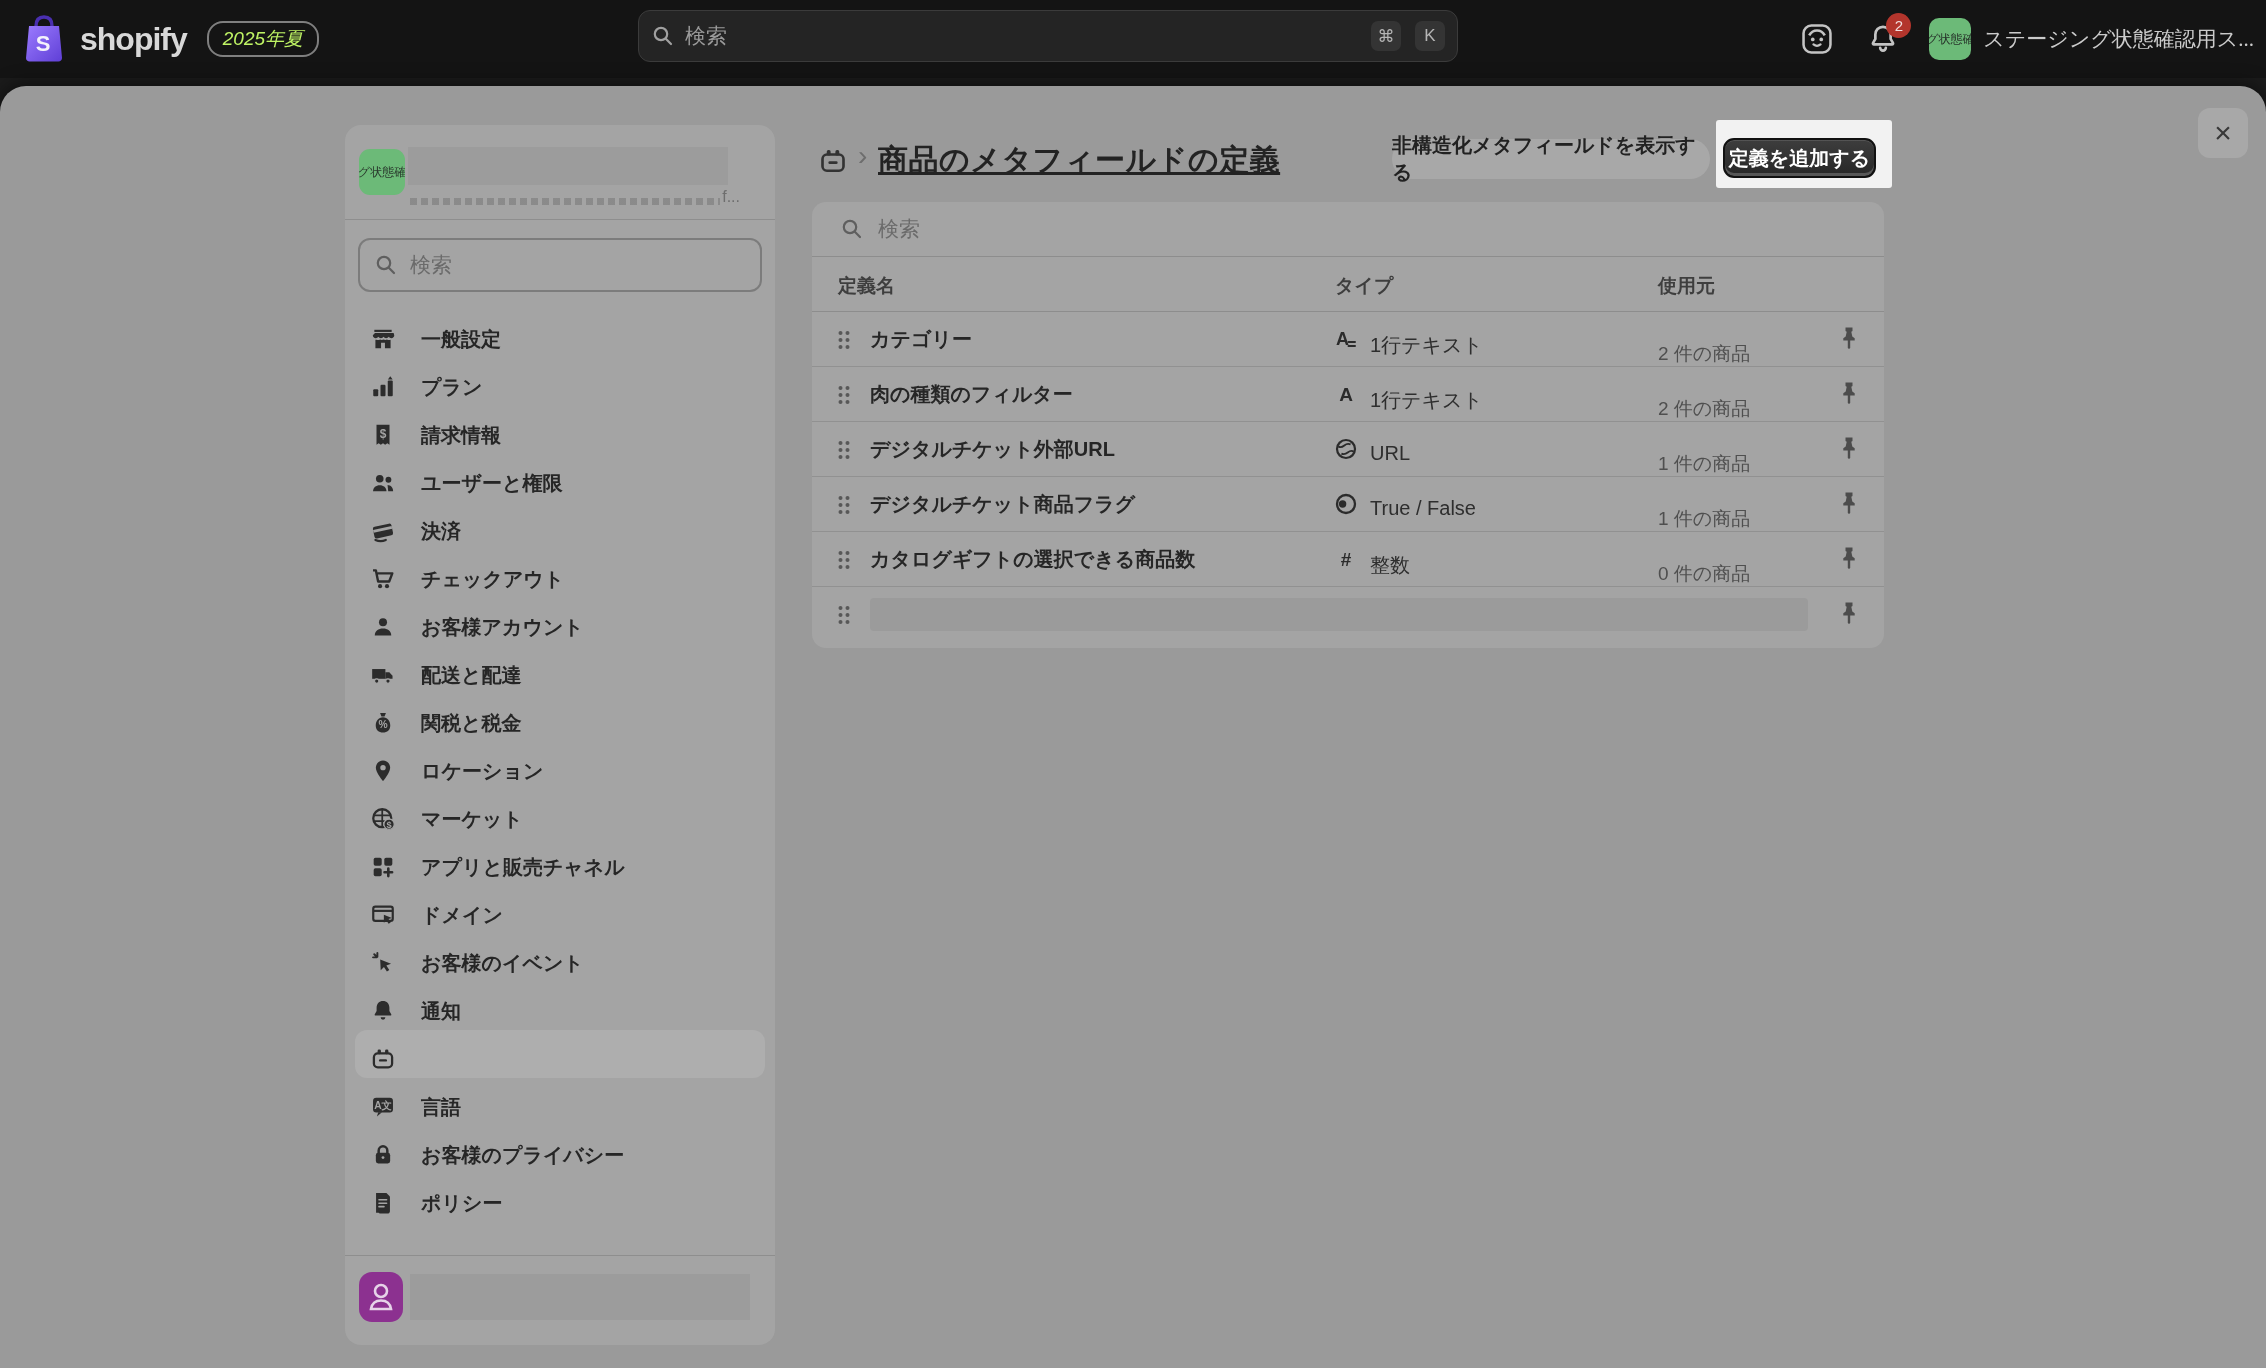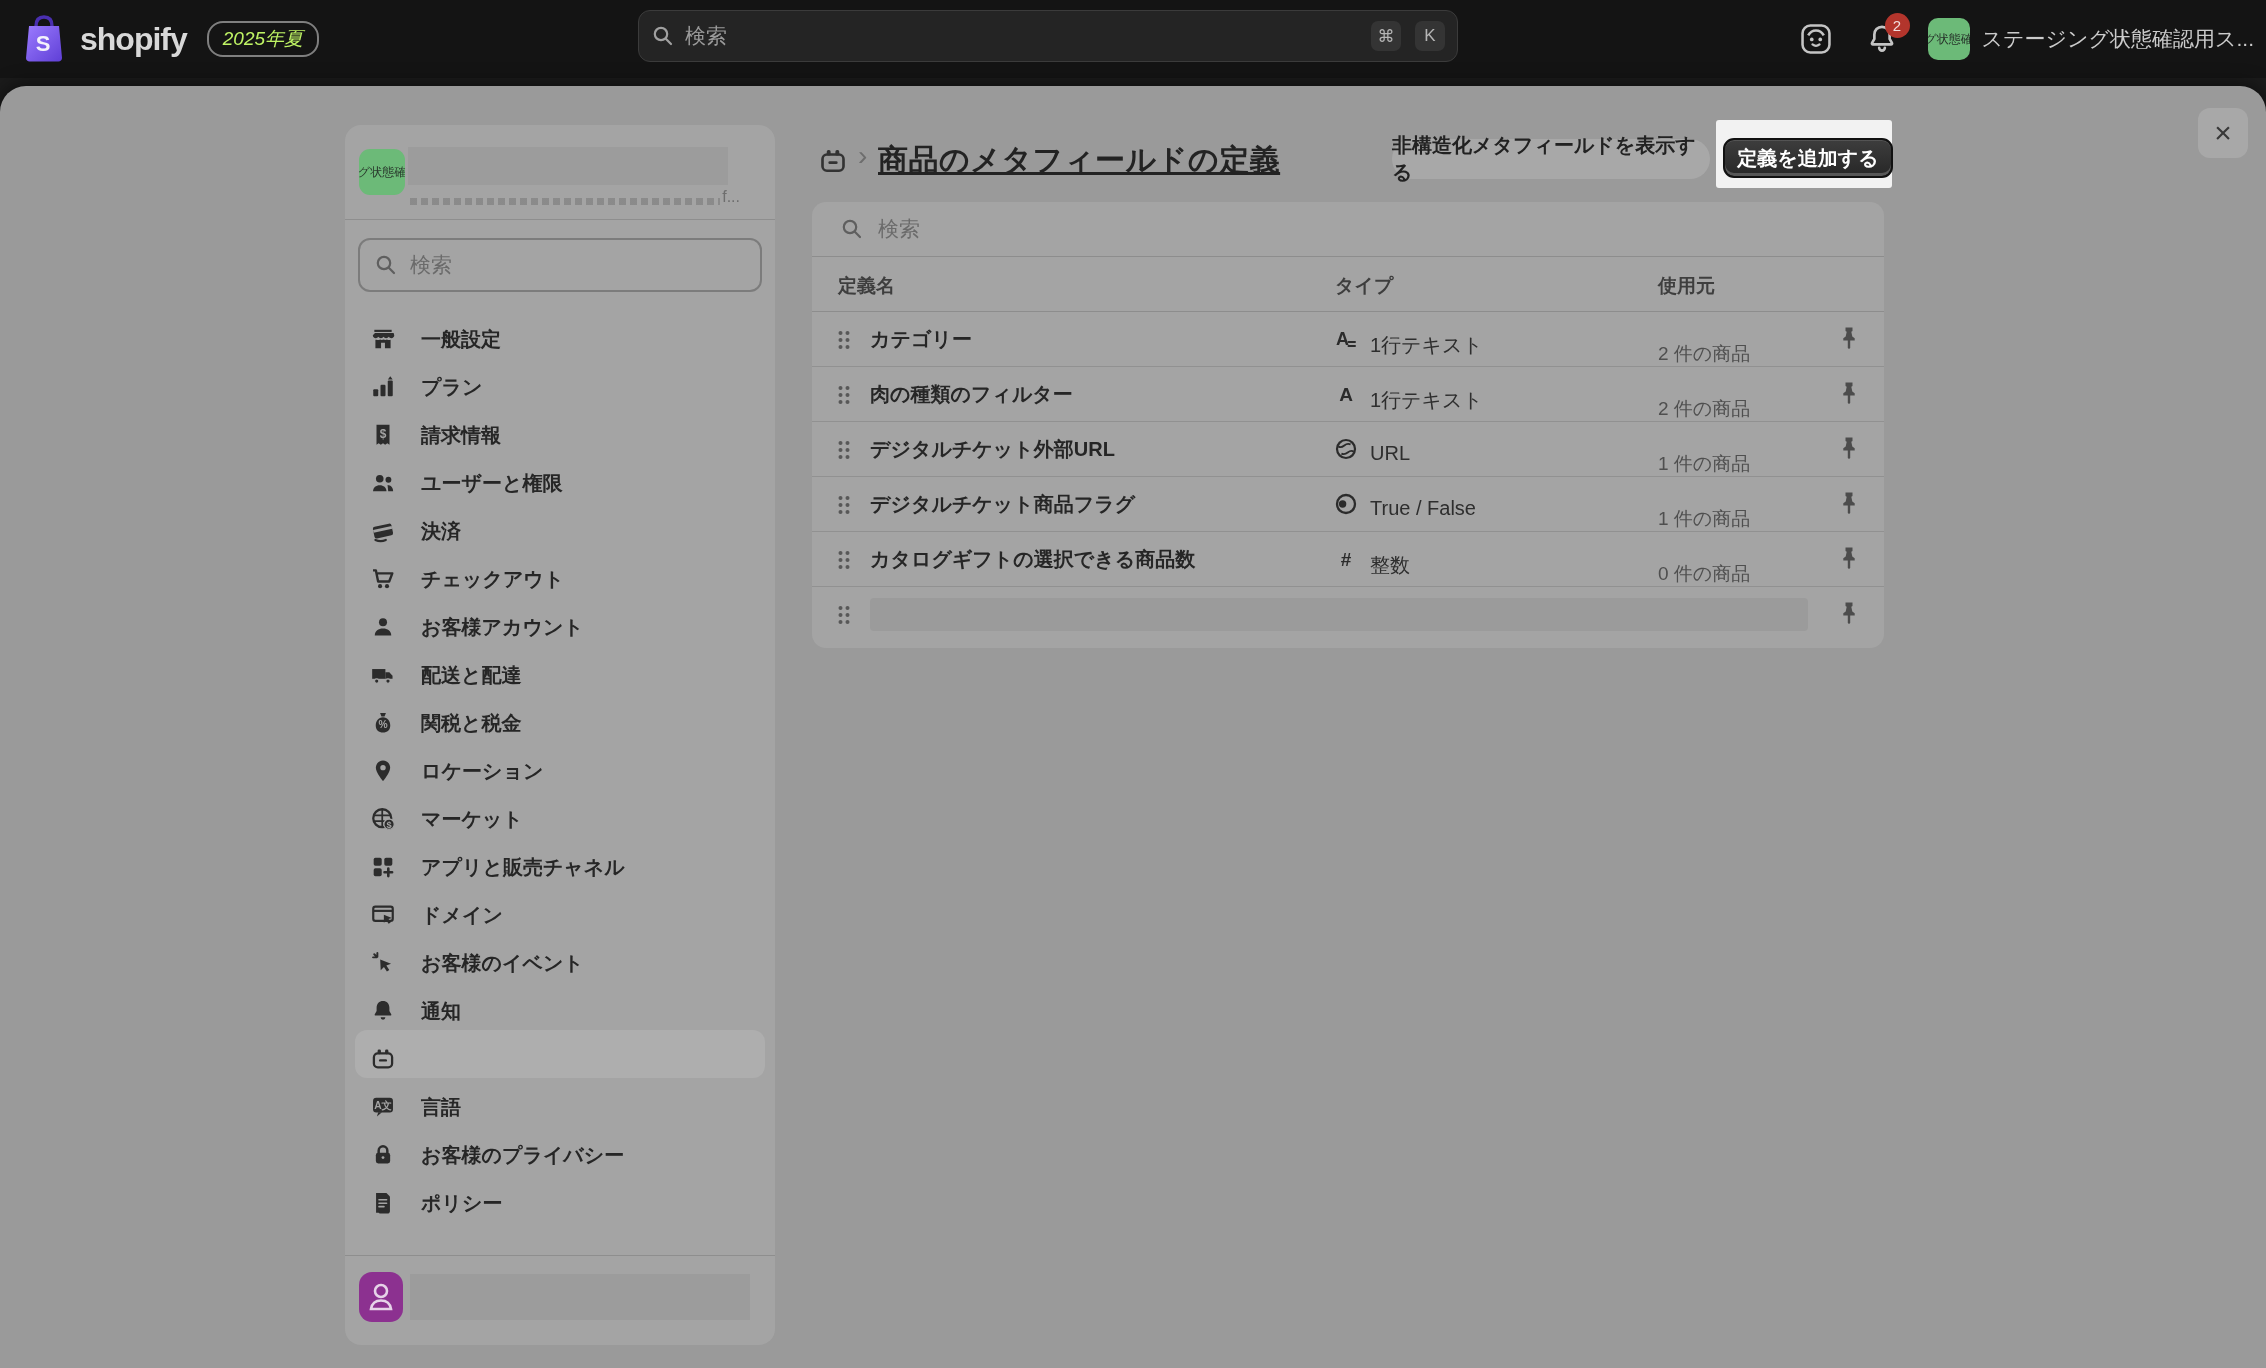--- a/index.html
+++ b/index.html
@@ -20,21 +20,21 @@
   .key{width:30px;height:30px;border-radius:7px;background:#343434;color:#b5b5b5;font-size:17px;
     display:flex;align-items:center;justify-content:center;margin-left:4px;}
   .tb-right{position:absolute;right:12px;top:0;height:78px;display:flex;align-items:center;gap:26px;}
   .tb-icon{width:40px;height:40px;color:#c4c4c4;position:relative;display:flex;align-items:center;justify-content:center;}
   .tb-icon svg{width:34px;height:34px;}
   .notif-badge{position:absolute;top:-6px;right:-8px;min-width:25px;height:25px;border-radius:13px;
     background:#b3352c;color:#f1dede;font-size:15px;display:flex;align-items:center;justify-content:center;padding:0 6px;}
   .store-chip{display:flex;align-items:center;gap:12px;}
   .store-avatar{width:42px;height:42px;border-radius:10px;background:#6cba78;color:#27332a;
     font-size:12px;display:flex;align-items:center;justify-content:center;overflow:hidden;white-space:nowrap;}
-  .store-name{color:#cbcbcb;font-size:21px;max-width:280px;white-space:nowrap;}
+  .store-name{color:#cbcbcb;font-size:21px;max-width:280px;white-space:nowrap;font-family:Liberation Serif, serif;}
 
   
   #backdrop{position:absolute;left:0;top:78px;width:2266px;height:1290px;background:#1b1b1b;}
   #modal{position:absolute;left:0;top:86px;width:2266px;height:1282px;background:#9a9a9a;
     border-radius:26px 26px 0 0;box-shadow:0 -2px 18px rgba(0,0,0,.5);}
   #close-btn{position:absolute;left:2198px;top:22px;width:50px;height:50px;border-radius:12px;
     background:#a8a8a8;color:#383838;font-size:30px;display:flex;align-items:center;justify-content:center;}
 
   
   #sidebar{position:absolute;left:345px;top:39px;width:430px;height:1220px;background:#a4a4a4;border-radius:16px;}
@@ -63,21 +63,21 @@
   .sb-user-redact{width:340px;height:46px;background:#9c9c9c;}
 
   
   #crumb-row{position:absolute;left:812px;top:46px;width:1080px;height:70px;}
   .crumb-icon{position:absolute;left:6px;top:14px;width:30px;height:30px;color:#333;}
   .crumb-sep{position:absolute;left:46px;top:8px;color:#6d6d6d;font-size:28px;}
   #page-title{position:absolute;left:66px;top:8px;font-size:30px;font-weight:bold;color:#232323;letter-spacing:.5px;text-decoration:underline;}
   #secondary-btn{position:absolute;left:580px;top:7px;width:318px;height:40px;border-radius:20px;background:#a8a8a8;
     color:#222;font-size:20px;font-weight:600;display:flex;align-items:center;justify-content:center;}
   #highlight-box{position:absolute;left:904px;top:-12px;width:176px;height:68px;background:#f2f2f2;border-radius:3px;}
-  #primary-btn{position:absolute;left:911px;top:6px;width:170px;height:40px;border-radius:11px;
+  #primary-btn{position:absolute;left:911px;top:6px;width:153px;height:40px;border-radius:11px;
     background:linear-gradient(#3d3d3d,#272727);border:2px solid #111;
     box-shadow:inset 0 -3px 0 rgba(255,255,255,.22), inset 0 1px 0 rgba(255,255,255,.12);
     color:#fff;font-size:20px;font-weight:bold;display:flex;align-items:center;justify-content:center;}
 
   #table-card{position:absolute;left:812px;top:116px;width:1072px;height:446px;background:#a4a4a4;border-radius:14px;overflow:hidden;}
   .t-search{height:55px;display:flex;align-items:center;gap:14px;padding:0 28px;border-bottom:1px solid #8d8d8d;}
   .t-search .mag{width:24px;height:24px;color:#5f5f5f;flex:none;}
   .t-search .ph{color:#6b6b6b;font-size:21px;}
   .t-head{height:55px;position:relative;border-bottom:1px solid #8d8d8d;}
   .t-head span{position:absolute;top:16px;font-size:19px;font-weight:600;color:#3e3e3e;}

